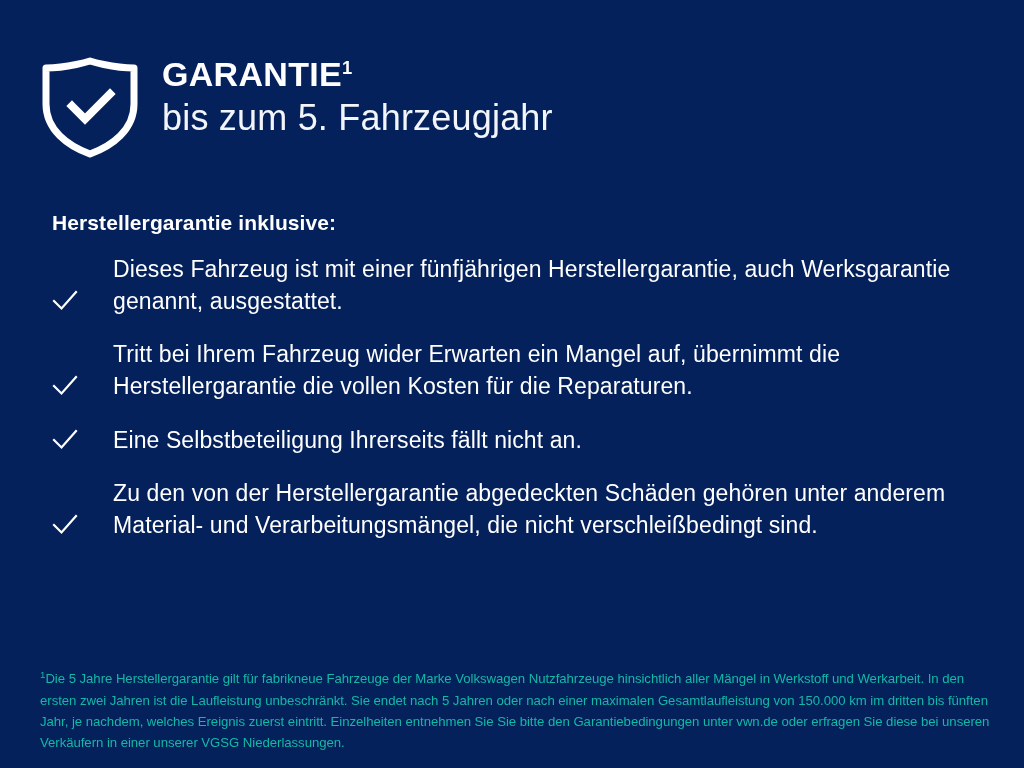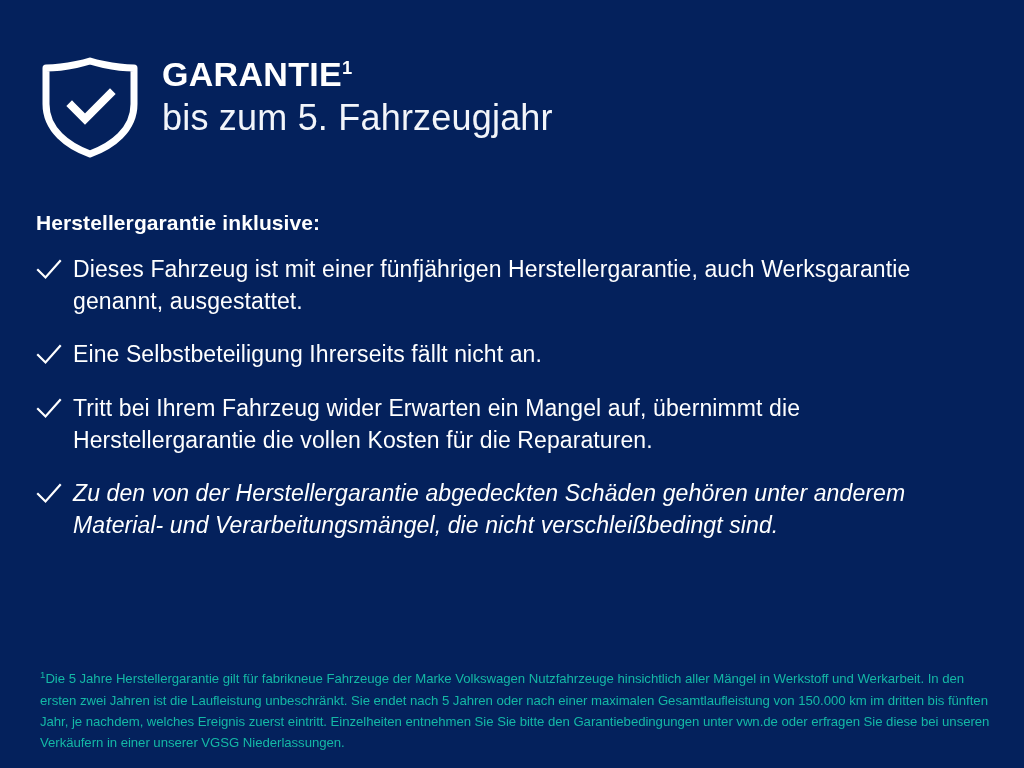--- a/index.html
+++ b/index.html
@@ -71,42 +71,43 @@
     margin: 4px 0 0 0;
     letter-spacing: 0.2px;
     white-space: nowrap;
     color: #f2f5fa;
     text-align: center;
   }
 
   
   .body-block {
     position: absolute;
-    left: 36px;
+    left: 52px;
     top: 210px;
     width: 930px;
   }
   .intro {
     font-size: 21px;
     font-weight: bold;
     margin: 0 0 18px 0;
     letter-spacing: 0.1px;
     line-height: 1.25;
   }
   .bullets {
     list-style: none;
     margin: 0;
     padding: 0;
   }
   .bullet {
     display: flex;
-    align-items: flex-start;
+    align-items: flex-end;
     margin-bottom: 21px;
-  }
-  .bullet:last-child { margin-bottom: 0; font-style: italic; }
+    gap: 24px;
+  }
+  .bullet:last-child { margin-bottom: 0; }
   .check-mark {
     flex: 0 0 auto;
     width: 26px;
     height: 30px;
     margin-right: 11px;
     margin-top: 3px;
   }
   .check-mark svg {
     display: block;
     width: 26px;
@@ -169,30 +170,30 @@
         </span>
         <span class="bullet-text">Dieses Fahrzeug ist mit einer fünfjährigen Herstellergarantie, auch Werksgarantie genannt, ausgestattet.</span>
       </li>
 
       <li class="bullet">
         <span class="check-mark">
           <svg viewBox="0 0 26 26" fill="none" xmlns="http://www.w3.org/2000/svg" aria-hidden="true">
             <path d="M2 13 L9.5 20.5 L24 4" stroke="#ffffff" stroke-width="2.2" stroke-linecap="square" stroke-linejoin="miter" fill="none"></path>
           </svg>
         </span>
+        <span class="bullet-text">Tritt bei Ihrem Fahrzeug wider Erwarten ein Mangel auf, übernimmt die Herstellergarantie die vollen Kosten für die Reparaturen.</span>
+      </li>
+
+      <li class="bullet">
+        <span class="check-mark">
+          <svg viewBox="0 0 26 26" fill="none" xmlns="http://www.w3.org/2000/svg" aria-hidden="true">
+            <path d="M2 13 L9.5 20.5 L24 4" stroke="#ffffff" stroke-width="2.2" stroke-linecap="square" stroke-linejoin="miter" fill="none"></path>
+          </svg>
+        </span>
         <span class="bullet-text">Eine Selbstbeteiligung Ihrerseits fällt nicht an.</span>
-      </li>
-
-      <li class="bullet">
-        <span class="check-mark">
-          <svg viewBox="0 0 26 26" fill="none" xmlns="http://www.w3.org/2000/svg" aria-hidden="true">
-            <path d="M2 13 L9.5 20.5 L24 4" stroke="#ffffff" stroke-width="2.2" stroke-linecap="square" stroke-linejoin="miter" fill="none"></path>
-          </svg>
-        </span>
-        <span class="bullet-text">Tritt bei Ihrem Fahrzeug wider Erwarten ein Mangel auf, übernimmt die Herstellergarantie die vollen Kosten für die Reparaturen.</span>
       </li>
 
       <li class="bullet">
         <span class="check-mark">
           <svg viewBox="0 0 26 26" fill="none" xmlns="http://www.w3.org/2000/svg" aria-hidden="true">
             <path d="M2 13 L9.5 20.5 L24 4" stroke="#ffffff" stroke-width="2.2" stroke-linecap="square" stroke-linejoin="miter" fill="none"></path>
           </svg>
         </span>
         <span class="bullet-text">Zu den von der Herstellergarantie abgedeckten Schäden gehören unter anderem Material- und Verarbeitungsmängel, die nicht verschleißbedingt sind.</span>
       </li>

